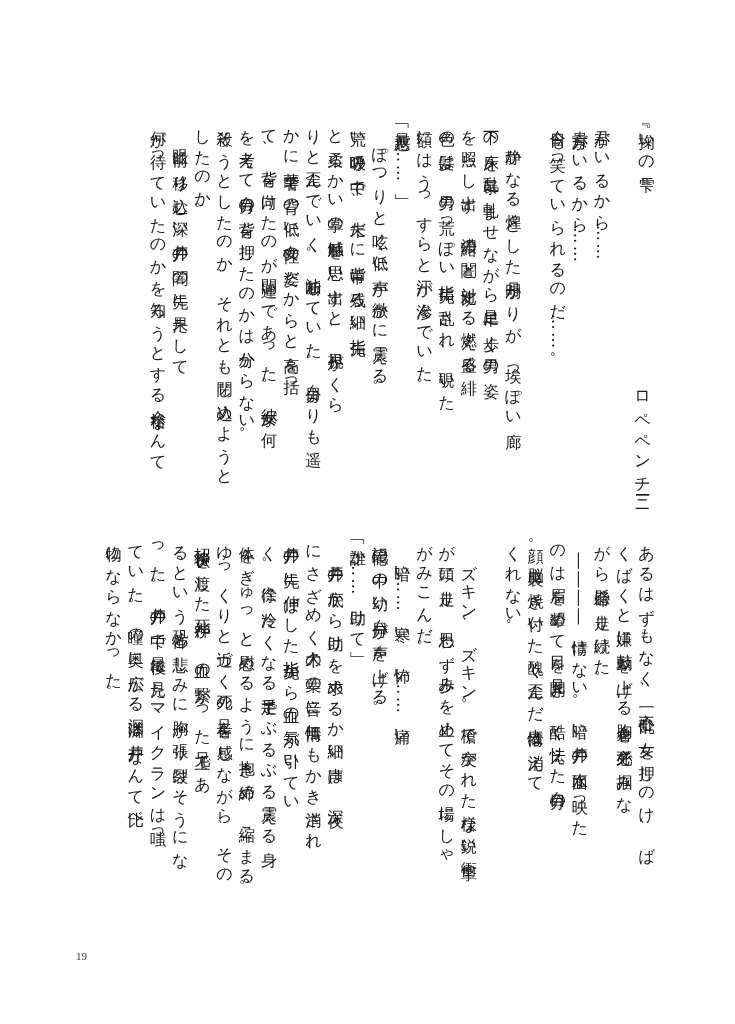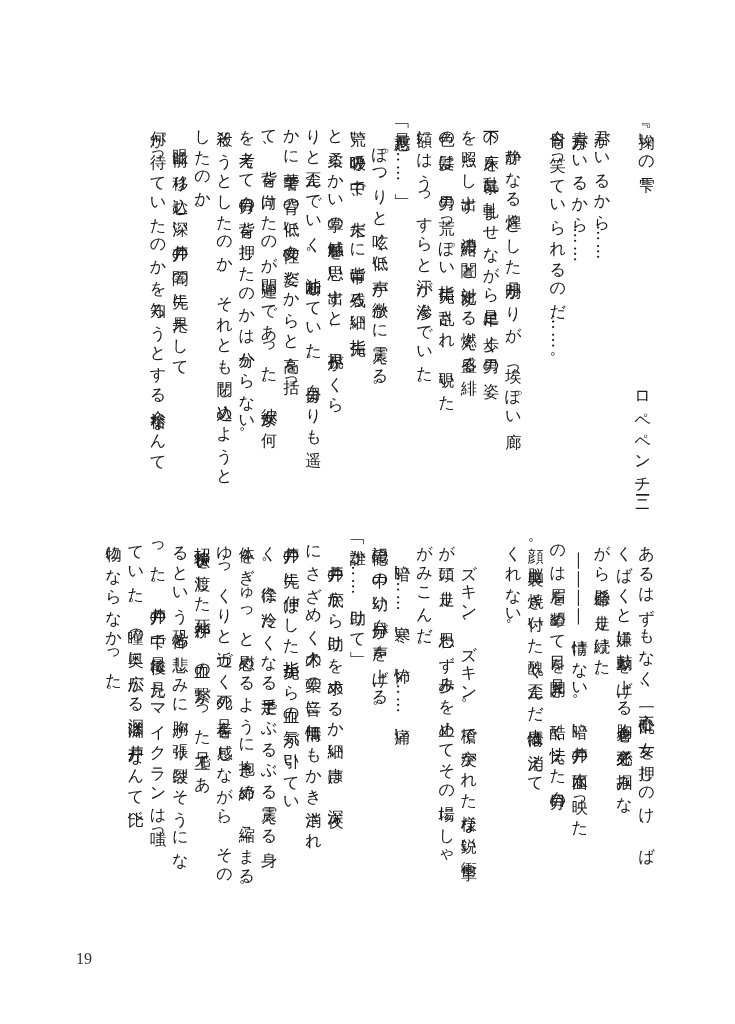--- a/index.html
+++ b/index.html
@@ -4,21 +4,21 @@
 <style>
   html, body { margin:0; padding:0; background:#ffffff; }
   body { width:735px; height:1024px; position:relative; overflow:hidden;
          font-family: "DejaVu Serif", "Liberation Serif", serif; color:#1a1a1a; }
   .block { position:absolute; writing-mode: vertical-rl; -webkit-writing-mode: vertical-rl;
            font-size:16.2px; line-height:22.2px; letter-spacing:2.4px; }
   .col { display:block; white-space:pre; }
   .title { font-size:16.5px; }
   #top { top:118px; right:78px; height:385px; }
   #bottom { top:534px; right:78px; height:385px; }
-  .page-num { position:absolute; left:76px; top:950px; font-size:16px; color:#333;
+  .page-num { position:absolute; left:76px; top:950px; font-size:11px; color:#333;
               font-family:"Liberation Serif", serif; }
   .author { position:absolute; top:380px; right:82px; writing-mode:vertical-rl;
             font-size:16.2px; letter-spacing:3px; }
 </style>
 </head>
 <body>
 
 <div class="block" id="top">
   <span class="col title">『掬いの雫』</span>
   <span class="col"> </span>

